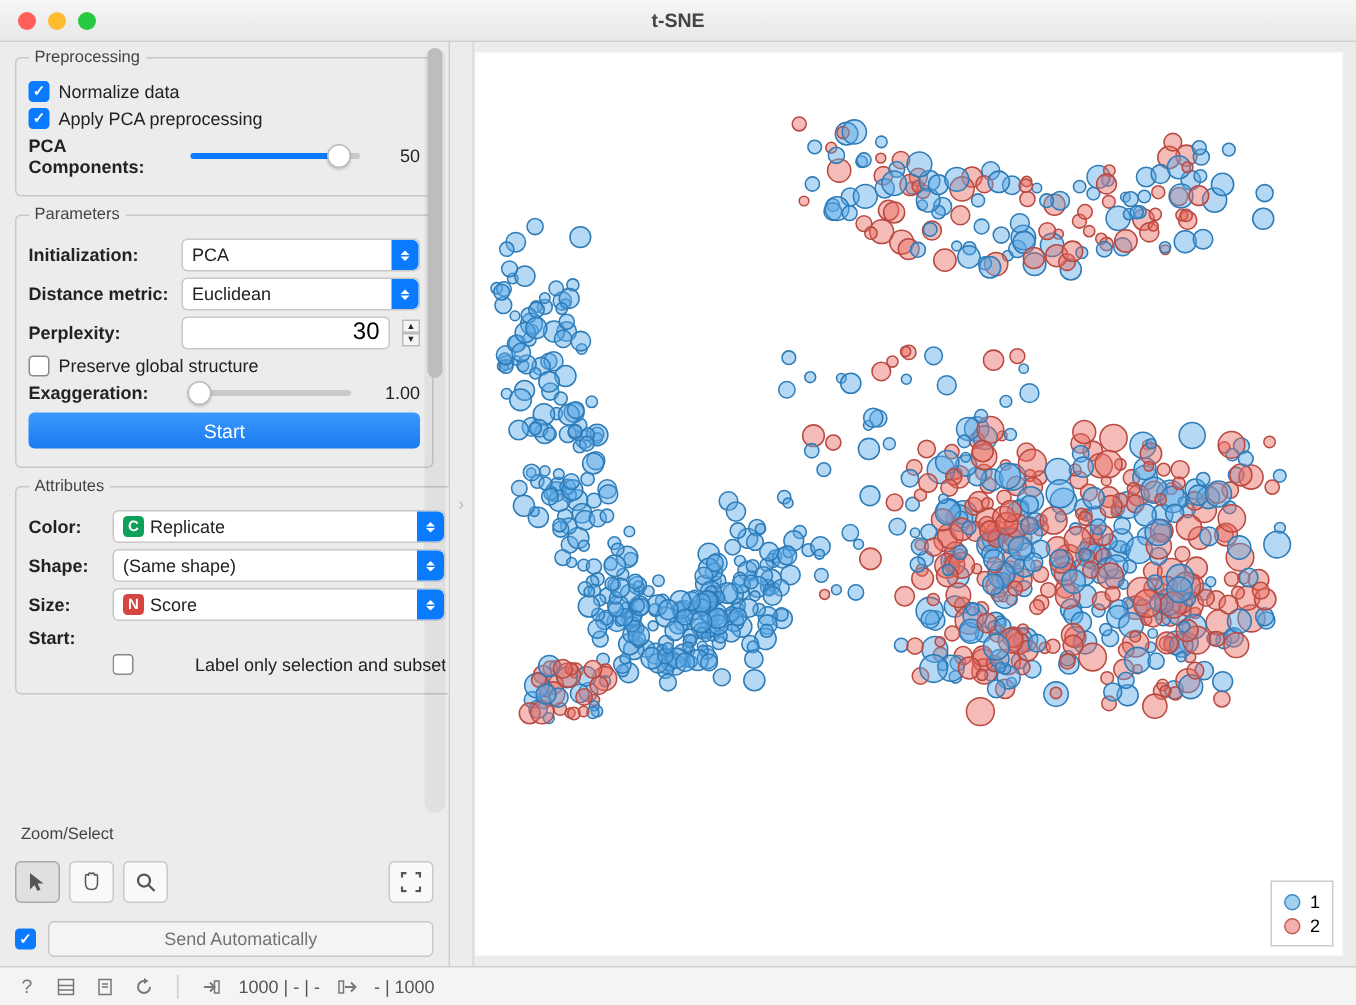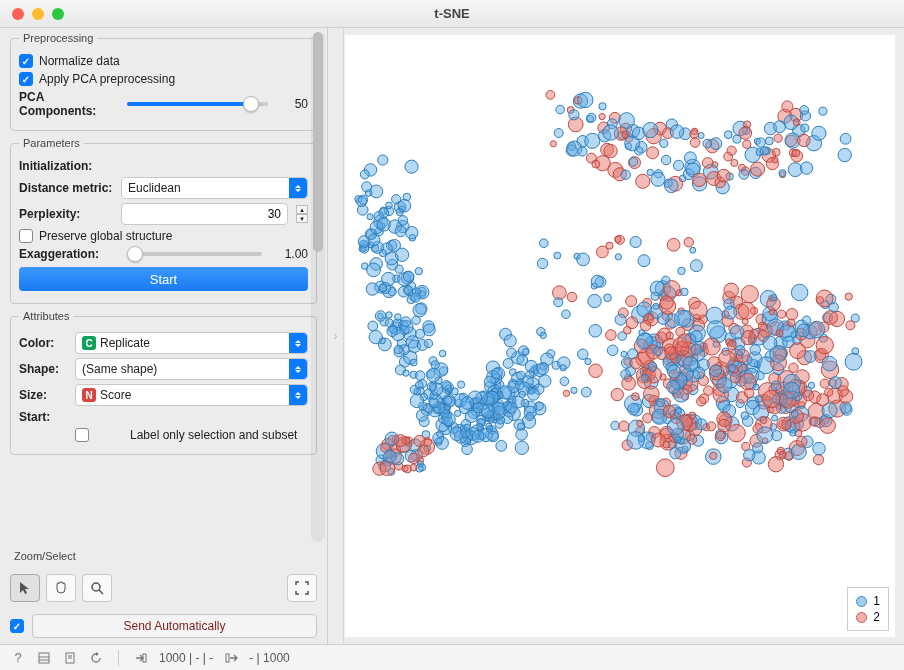--- a/index.html
+++ b/index.html
@@ -15,21 +15,21 @@
   height: 28px; background: linear-gradient(#f6f6f6,#e8e8e8);
   display: flex; align-items: center; position: relative;
   border-bottom: 1px solid #d0d0d0;
 }
 .traffic { display:flex; gap:8px; padding-left:12px; }
 .dot { width:12px; height:12px; border-radius:50%; }
 .dot.red{background:#ff5f57;} .dot.yellow{background:#febc2e;} .dot.green{background:#28c840;}
 .title { position:absolute; left:0; right:0; text-align:center; font-size:13px; font-weight:600; color:#444; pointer-events:none;}
 .body { flex:1; display:flex; min-height:0; }
 .sidebar {
-  width: 328px; background:#ececec; display:flex; flex-direction:column;
+  width: 300px; background:#ececec; display:flex; flex-direction:column;
   border-right:1px solid #d0d0d0; position:relative;
 }
 .scrollarea { flex:1; overflow:hidden; padding:4px 10px 0 10px; display:flex; flex-direction:column; gap:6px; position:relative;}
 .scrollbar-track { position:absolute; right:2px; top:4px; bottom:4px; width:14px; background:rgba(0,0,0,0.05); border-radius:7px;}
 .scrollbar-thumb { position:absolute; left:2px; right:2px; top:0; height:220px; background:#bdbdbd; border-radius:6px;}
 fieldset {
   border:1px solid #c8c8c8; border-radius:4px; padding:6px 8px 8px 8px;
   background:#ececec; font-size:12px;
 }
 legend { font-size:11px; color:#444; padding:0 4px;}
@@ -46,38 +46,38 @@
   flex:1; height:22px; background:#fff; border:1px solid #c8c8c8; border-radius:4px;
   display:flex; align-items:center; padding:0 6px; font-size:12px; position:relative;
 }
 .select .arrow {
   position:absolute; right:0; top:0; bottom:0; width:18px;
   background:#0a7aff; border-radius:0 4px 4px 0;
   display:flex; flex-direction:column; align-items:center; justify-content:center; gap:0px;
 }
 .select .arrow::before { content:""; border-left:3px solid transparent; border-right:3px solid transparent; border-bottom:3px solid #fff; margin-bottom:1px;}
 .select .arrow::after  { content:""; border-left:3px solid transparent; border-right:3px solid transparent; border-top:3px solid #fff;}
-.input input { border:none; outline:none; width:100%; text-align:right; font-size:12px; background:transparent;}
+.input input { border:none; outline:none; width:100%; text-align:right; font-size:16px; background:transparent;}
 .stepper { display:flex; flex-direction:column; margin-left:2px;}
 .stepper span{ width:12px; height:9px; border:1px solid #bbb; background:#f4f4f4; font-size:7px; line-height:7px; text-align:center;}
 .bigbtn {
   height:24px; background:linear-gradient(#3b99fc,#1a7af2); color:#fff; border:none;
   border-radius:4px; font-size:13px; width:100%; cursor:pointer;
 }
 .badge { display:inline-flex; width:14px; height:14px; border-radius:3px; color:#fff; font-size:10px; font-weight:bold; align-items:center; justify-content:center; margin-right:4px;}
 .badge.c { background:#0fa05a;} .badge.n{ background:#d64541;}
 .select .text { display:flex; align-items:center;}
 .zoom-section { padding:4px 10px 6px 10px; }
 .zoom-label { font-size:11px; color:#444; margin-left:4px; margin-bottom:12px;}
 .toolbar { display:flex; gap:6px; align-items:center;}
 .toolbtn { width:30px; height:28px; border:1px solid #c8c8c8; background:#f9f9f9; border-radius:4px; display:flex; align-items:center; justify-content:center; font-size:14px; cursor:pointer;}
 .toolbtn.active{ background:#e0e0e0; border-color:#aaa;}
 .toolbar .spacer{flex:1;}
 .sendrow { display:flex; align-items:center; gap:8px; padding:6px 10px;}
-.sendbtn { flex:1; height:24px; border:1px solid #c8c8c8; background:#f4f4f4; border-radius:4px; color:#7f1d1d; font-size:12px;}
+.sendbtn { flex:1; height:24px; border:1px solid #c8c8c8; background:#f4f4f4; border-radius:4px; color:#737373; font-size:12px;}
 .splitter { width:16px; background:#ececec; display:flex; align-items:center; justify-content:center; border-right:1px solid #d8d8d8;}
 .splitter span{ color:#bbb; font-size:12px;}
 .plotarea { flex:1; background:#fff; position:relative; margin:6px 8px 6px 0; border:1px solid #eee;}
 .legend-box { position:absolute; right:6px; bottom:6px; border:1px solid #ccc; background:#fff; padding:4px 8px; font-size:12px;}
 .legend-item{ display:flex; align-items:center; gap:6px; margin:2px 0;}
 .legend-sw{ width:11px; height:11px; border-radius:50%; border:1px solid;}
 .sw1{ background:rgba(70,160,220,0.5); border-color:#3a8cc8;}
 .sw2{ background:rgba(230,100,90,0.5); border-color:#c85a50;}
 svg.scatter{ position:absolute; left:0; top:0; width:100%; height:100%;}
 svg.scatter circle{ fill-opacity:0.45; stroke-width:1; }
@@ -128,20 +128,24 @@
               <div class="knob" style="left:88%"></div>
             </div>
             <span class="valnum">50</span>
           </div>
         </fieldset>
 
         <fieldset>
           <legend>Parameters</legend>
           <div class="row">
             <label class="lbl">Initialization:</label>
+            <div class="select">
+              <span class="text">PCA</span>
+              <span class="arrow"></span>
+            </div>
           </div>
           <div class="row">
             <label class="lbl">Distance metric:</label>
             <div class="select">
               <span class="text">Euclidean</span>
               <span class="arrow"></span>
             </div>
           </div>
           <div class="row">
             <label class="lbl">Perplexity:</label>

